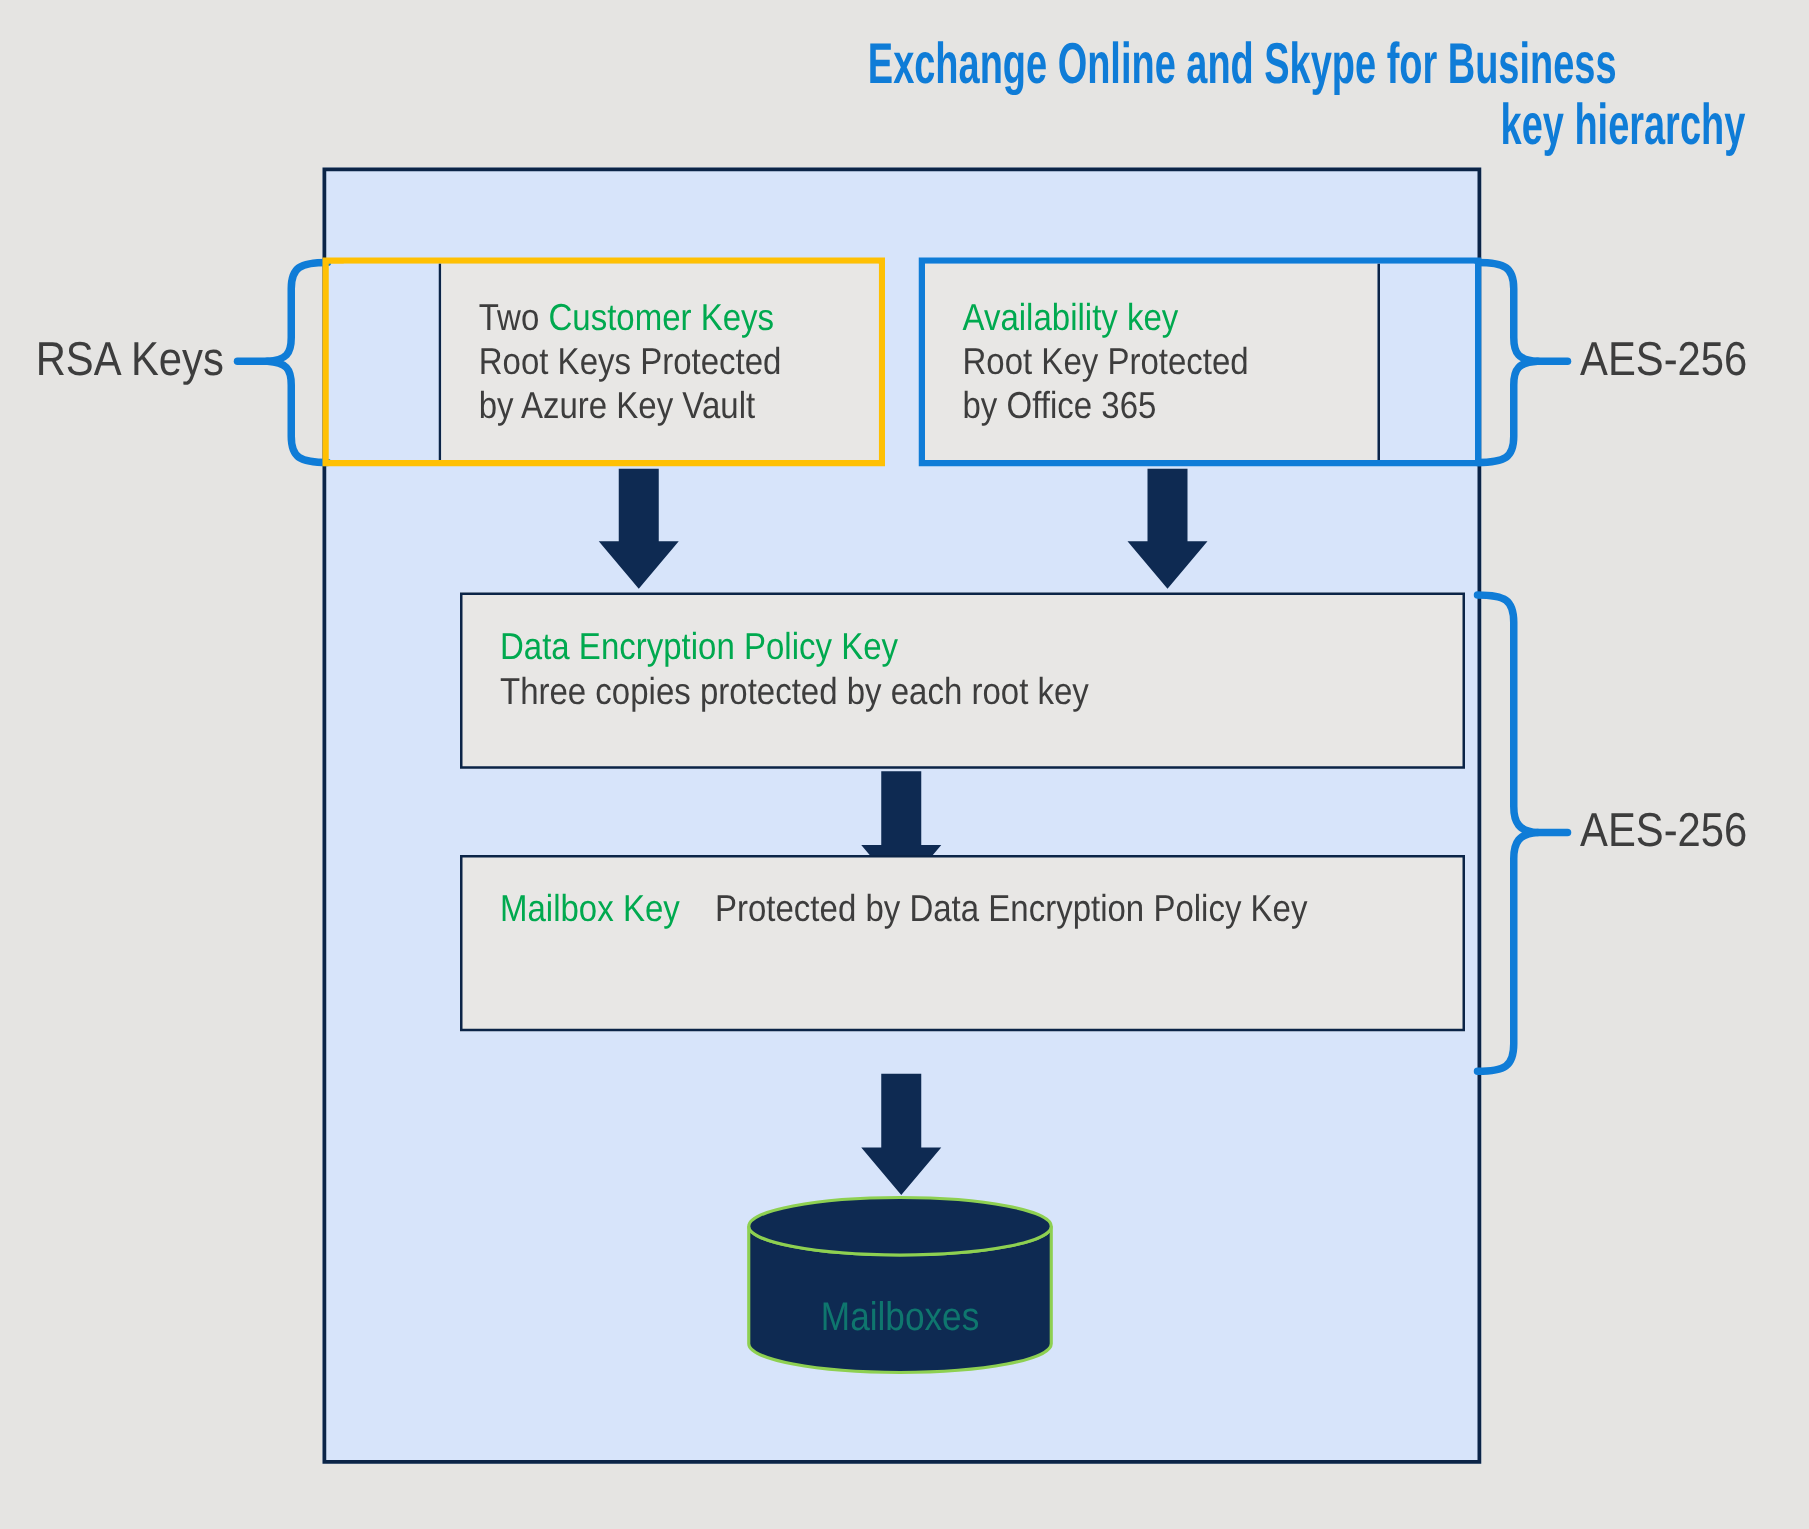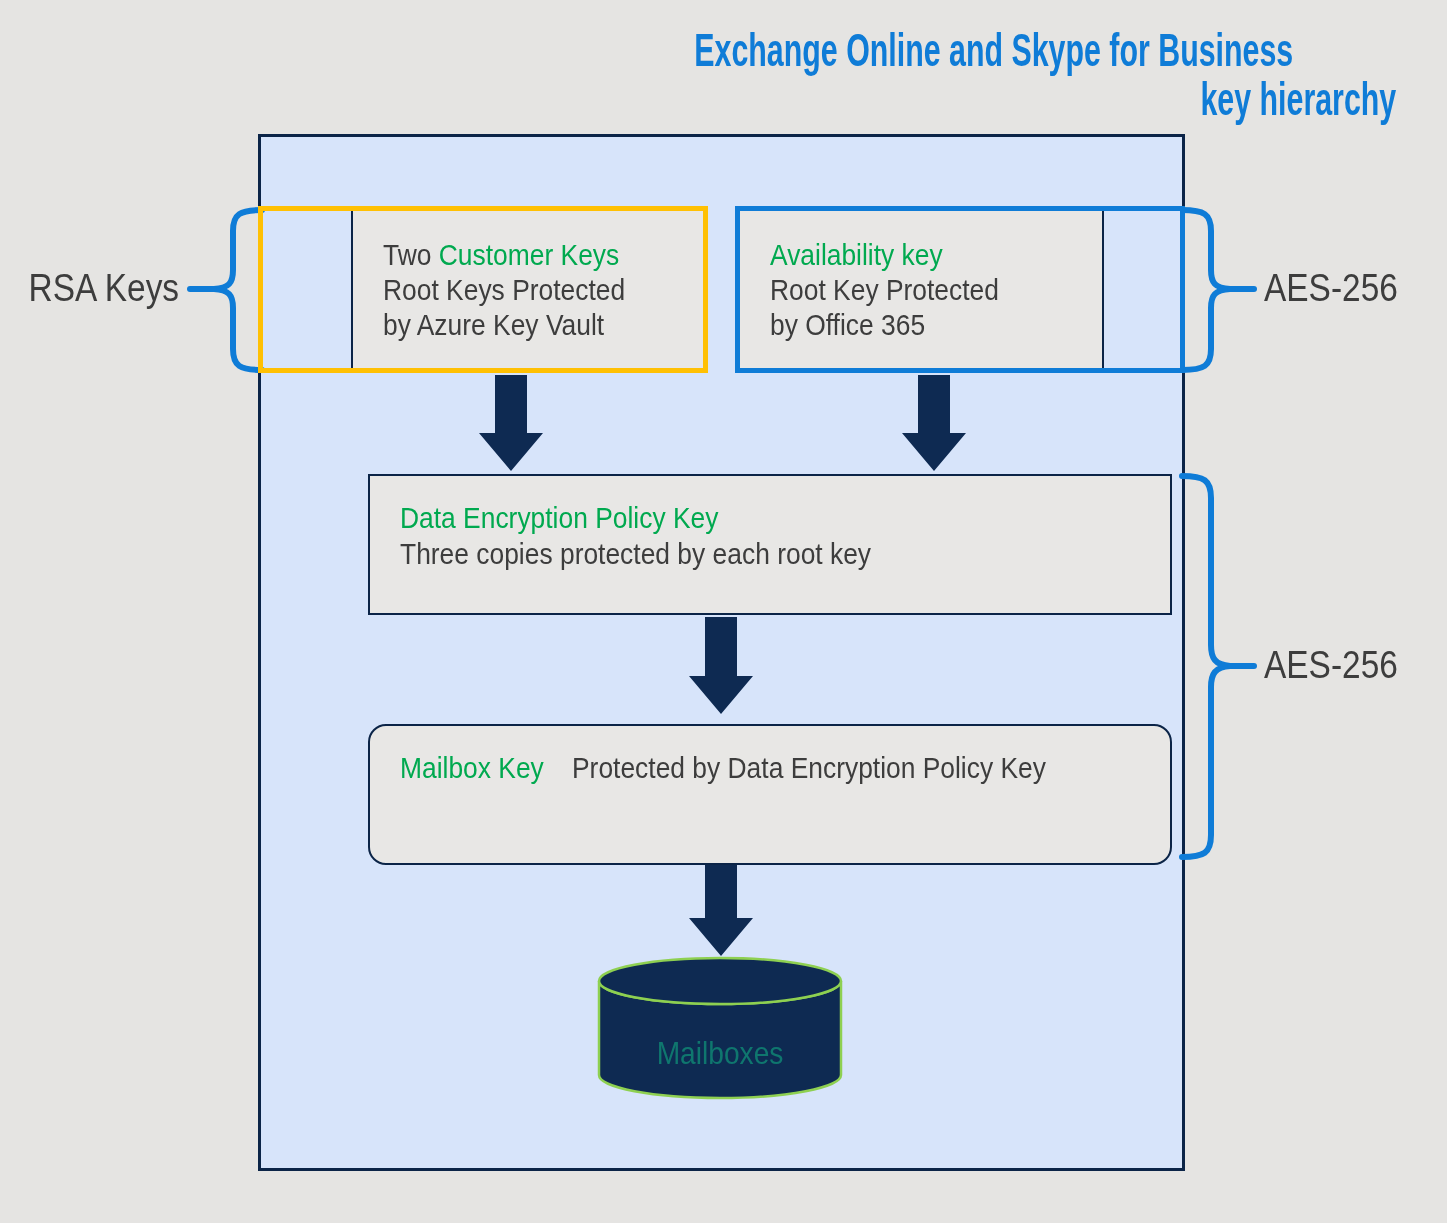--- a/index.html
+++ b/index.html
@@ -41,21 +41,21 @@
     padding-left:30px; font-size:30px; line-height:35px; color:var(--text-dark);
   }
   .green { color:var(--green); }
 
   .flatbox {
     position:absolute; left:341px; width:804px; height:141px;
     background:var(--box-gray); border:2px solid var(--ink); box-sizing:border-box;
     padding:24px 0 0 30px; font-size:30px; line-height:36px; color:var(--text-dark);margin-left:27px;
   }
   #box-depkey { top:474px; }
-  #box-mailboxkey { top:724px;border-radius:18px; }
+  #box-mailboxkey { top:684px; }
 
   .side-label { position:absolute; font-size:38px; line-height:40px; color:var(--text-dark); }
   #label-rsa { left:8px; top:268px; width:167px; }
   #label-aes-top { left:1264px; top:268px; }
   #label-aes-bottom { left:1264px; top:645px; }
 
   .overlay { position:absolute; left:0; top:0; width:1447px; height:1223px; pointer-events:none; }
   .brace { fill:none; stroke:var(--blue); stroke-width:6; stroke-linecap:round; stroke-linejoin:round; }
   .arrow { fill:var(--navy); }
   .cyl { fill:var(--navy); stroke:var(--cyl-green); stroke-width:2.5; }

